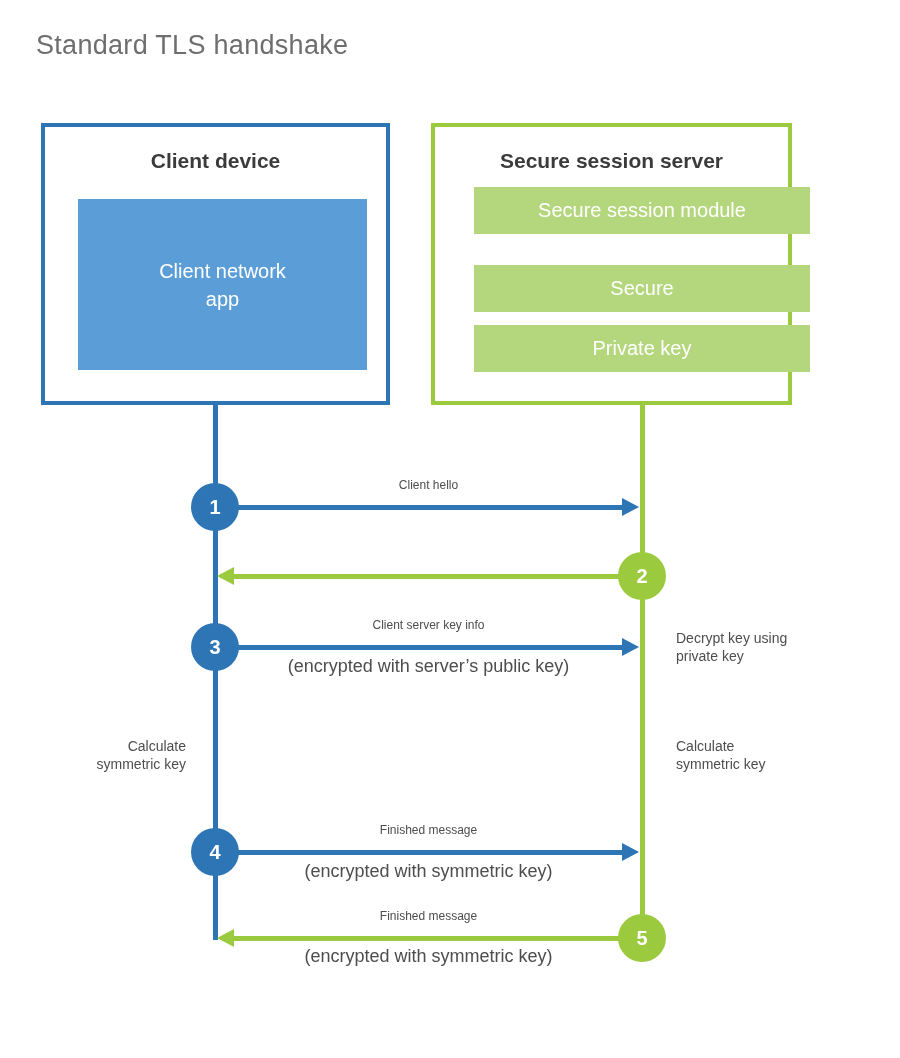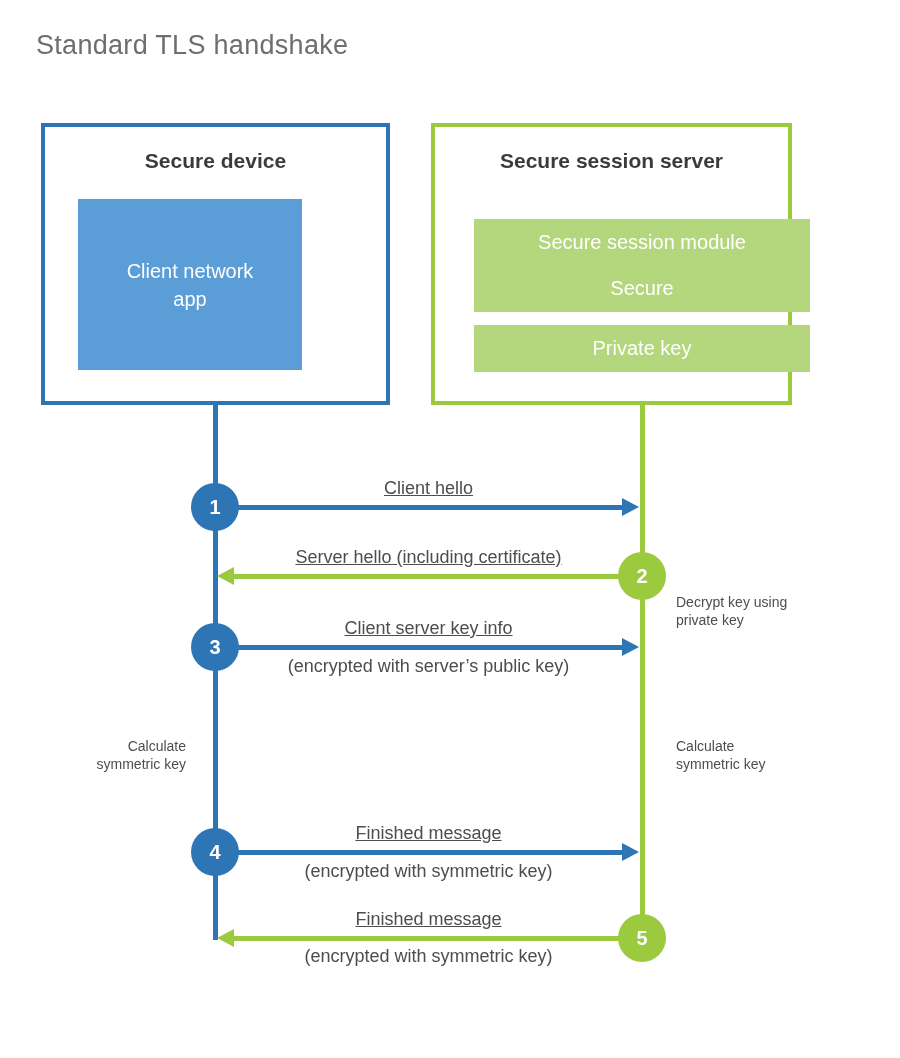--- a/index.html
+++ b/index.html
@@ -38,39 +38,39 @@
     left: 0; right: 0;
     top: 22px;
     text-align: center;
     font-size: 21px;
     font-weight: 700;
     color: var(--text-dark);
   }
   .app-box {
     position: absolute;
     left: 33px; top: 72px;
-    width: 224px; height: 171px;
+    width: 289px; height: 171px;
     background: var(--blue-fill);
     display: flex; align-items: center; justify-content: center;
     text-align: center;
     color: #ffffff;
     font-size: 20px;
     line-height: 28px;
     white-space: pre-line;
   }
   .server-bar {
     position: absolute;
     left: 39px;
     width: 336px; height: 47px;
     background: var(--green-fill);
     display: flex; align-items: center; justify-content: center;
     color: #ffffff;
     font-size: 20px;
   }
-  .bar-1 { top: 92px; }
+  .bar-1 { top: 60px; }
   .bar-2 { top: 138px; }
   .bar-3 { top: 198px; }
   
   .lifeline {
     position: absolute;
     top: 405px;
     width: 5px;
     height: 535px;
   }
   .lifeline.blue  { left: 213px; background: var(--blue); }
@@ -103,63 +103,62 @@
   .step-circle.blue  { left: 191px; background: var(--blue); }
   .step-circle.green { left: 618px; background: var(--green); }
   
   .msg-label, .msg-sublabel {
     position: absolute;
     left: 215px;
     width: 427px;
     text-align: center;
     color: var(--text-gray);
   }
-  .msg-label    { font-size: 18px; text-decoration: underline; }
+  .msg-label    { font-size: 12px; }
   .msg-sublabel { font-size: 18px; }
   
   .side-note {
     position: absolute;
     font-size: 14px;
     line-height: 17.5px;
     color: var(--text-gray);
     white-space: pre-line;
   }
-  .note-decrypt    { left: 676px; top: 594px; width: 160px; }
+  .note-decrypt    { left: 676px; top: 630px; width: 160px; }
   .note-calc-left  { left: 46px;  top: 738px; width: 140px; text-align: right; }
   .note-calc-right { left: 676px; top: 738px; width: 160px; }
 </style>
 </head>
 <body>
 
 <div class="canvas">
 
   <div class="page-title">Standard TLS handshake</div>
 
   <div class="box client">
-    <div class="box-title">Secure device</div>
+    <div class="box-title">Client device</div>
     <div class="app-box">Client network
 app</div>
   </div>
 
   <div class="box server">
     <div class="box-title">Secure session server</div>
     <div class="server-bar bar-1">Secure session module</div>
     <div class="server-bar bar-2">Secure</div>
     <div class="server-bar bar-3">Private key</div>
   </div>
 
   <div class="lifeline blue"></div>
   <div class="lifeline green"></div>
 
   <div class="msg-label" style="top:478px">Client hello</div>
   <div class="arrow-line blue" style="top:505px"></div>
   <div class="arrow-head right" style="top:498px"></div>
   <div class="step-circle blue" style="top:483px">1</div>
 
-  <div class="msg-label" style="top:547px">Server hello (including certificate)</div>
   <div class="arrow-line green" style="top:574px"></div>
   <div class="arrow-head left" style="top:567px"></div>
   <div class="step-circle green" style="top:552px">2</div>
 
   <div class="msg-label" style="top:618px">Client server key info</div>
   <div class="arrow-line blue" style="top:645px"></div>
   <div class="arrow-head right" style="top:638px"></div>
   <div class="msg-sublabel" style="top:656px">(encrypted with server’s public key)</div>
   <div class="step-circle blue" style="top:623px">3</div>
 

